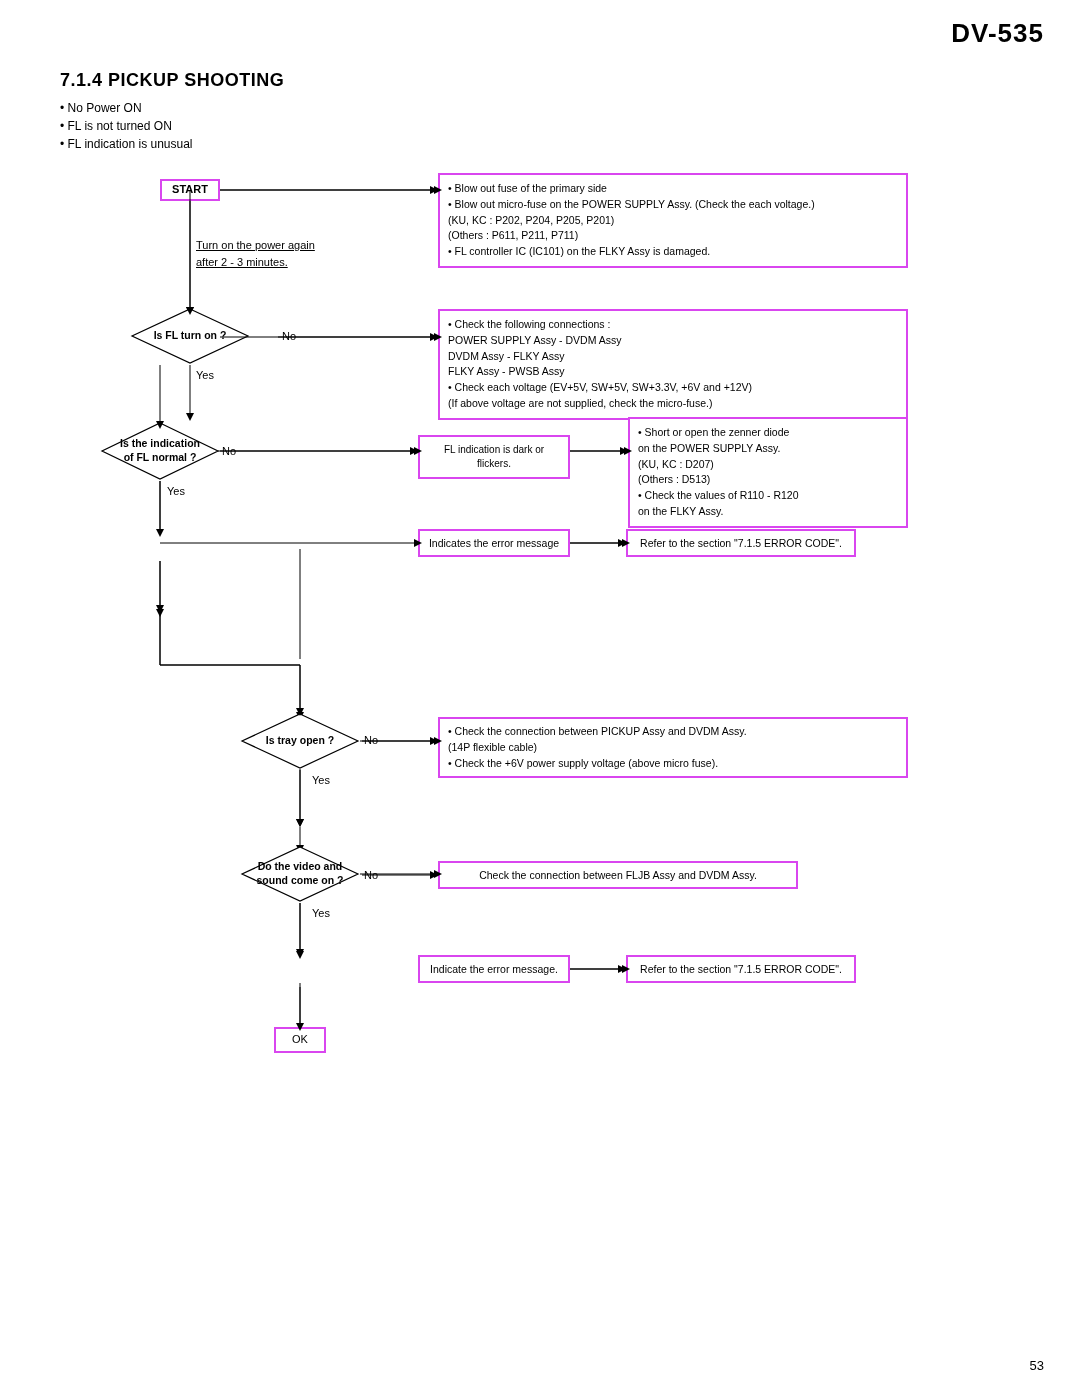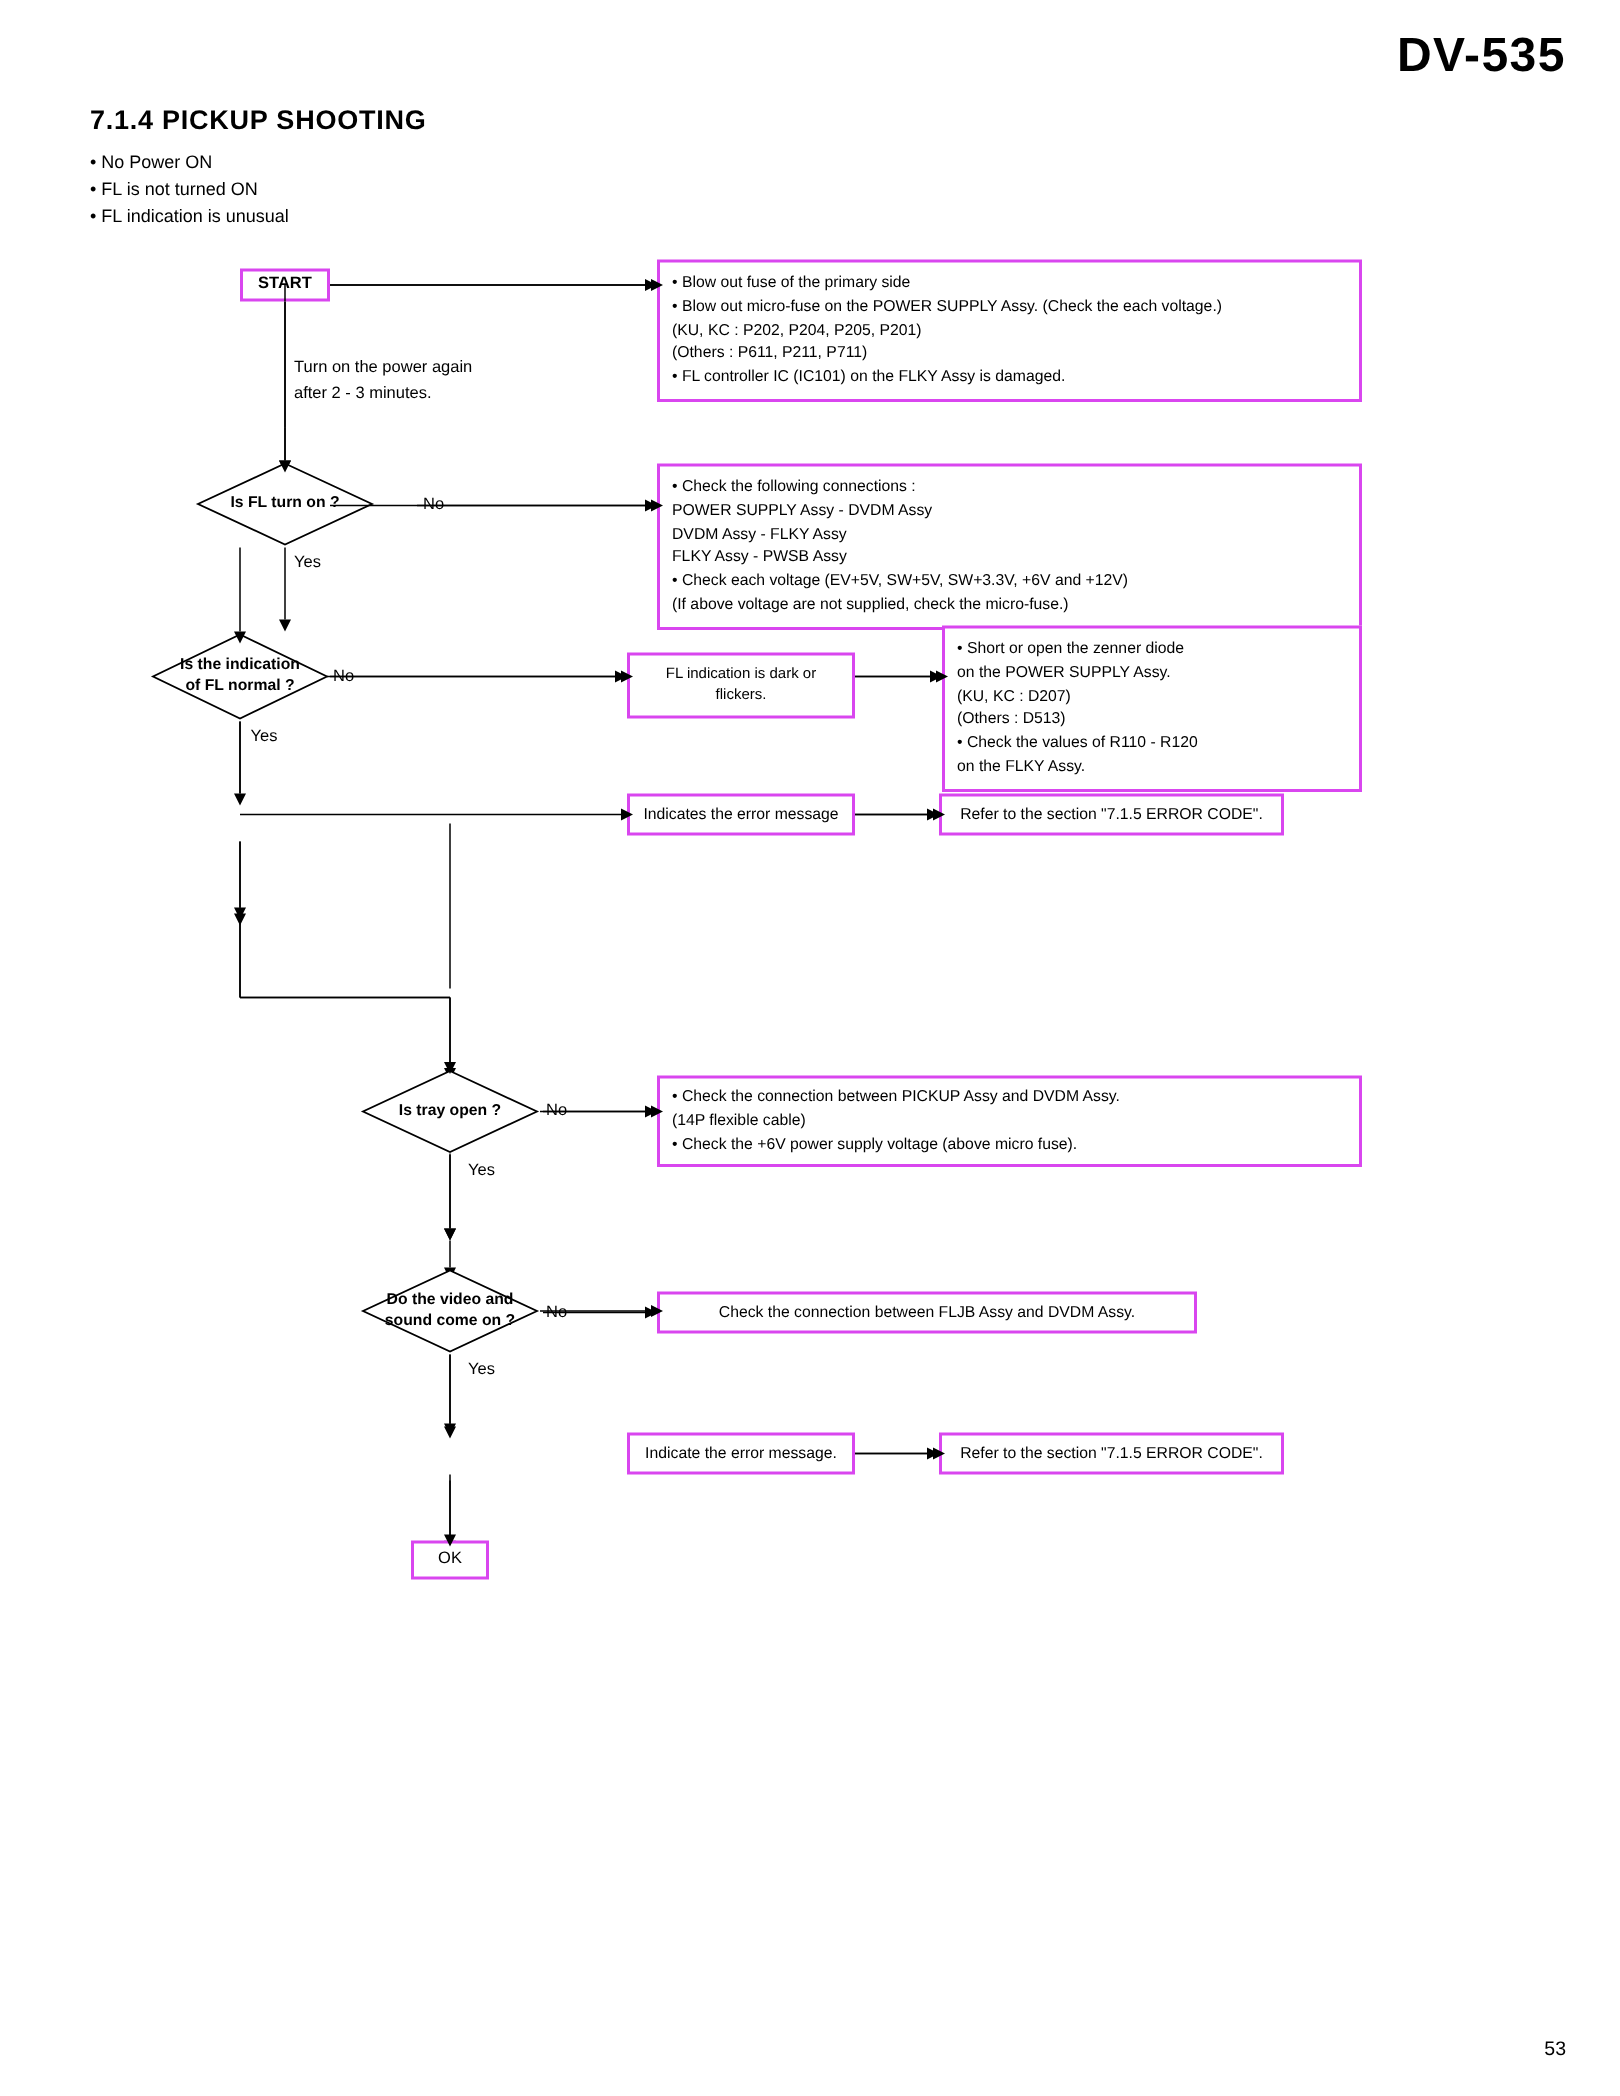--- a/index.html
+++ b/index.html
@@ -10,21 +10,21 @@
       font-family: Arial, sans-serif;
       font-size: 12px;
       color: #000;
       position: relative;
     }
 
     .page-header {
       position: absolute;
       top: 18px;
       right: 36px;
-      font-size: 32px;
+      font-size: 26px;
       font-weight: bold;
       letter-spacing: 1px;
     }
 
     .content-area {
       position: absolute;
       top: 70px;
       left: 60px;
       right: 60px;
     }
@@ -206,21 +206,21 @@
     <div style="position:absolute; left:168px; top:12px; font-size:11px;"></div>
 
     <div class="box box-left" style="left:378px; top:4px; width:470px; min-height:80px; font-size:10.5px; line-height:1.5; padding:6px 8px; align-items:flex-start; flex-direction:column; justify-content:center;">
       <div>• Blow out fuse of the primary side</div>
       <div>• Blow out micro-fuse on the POWER SUPPLY Assy. (Check the each voltage.)</div>
       <div>(KU, KC : P202, P204, P205, P201)</div>
       <div>(Others : P611, P211, P711)</div>
       <div>• FL controller IC (IC101) on the FLKY Assy is damaged.</div>
     </div>
 
-    <div style="position:absolute; left:136px; top:68px; font-size:11px; line-height:1.5;">
+    <div style="position:absolute; left:136px; top:68px; font-size:11px; line-height:1.5;text-decoration:underline;">
       <div>Turn on the power again</div>
       <div>after 2 - 3 minutes.</div>
     </div>
 
     <div class="diamond" style="left:70px; top:138px; width:120px; height:58px;">
       <svg viewBox="0 0 120 58" xmlns="http://www.w3.org/2000/svg">
         <polygon points="60,2 118,29 60,56 2,29" fill="white" stroke="black" stroke-width="1.2"></polygon>
       </svg>
       <div class="diamond-label">
         <span style="font-size:10.5px; line-height:1.3;">Is FL turn on ?</span>

